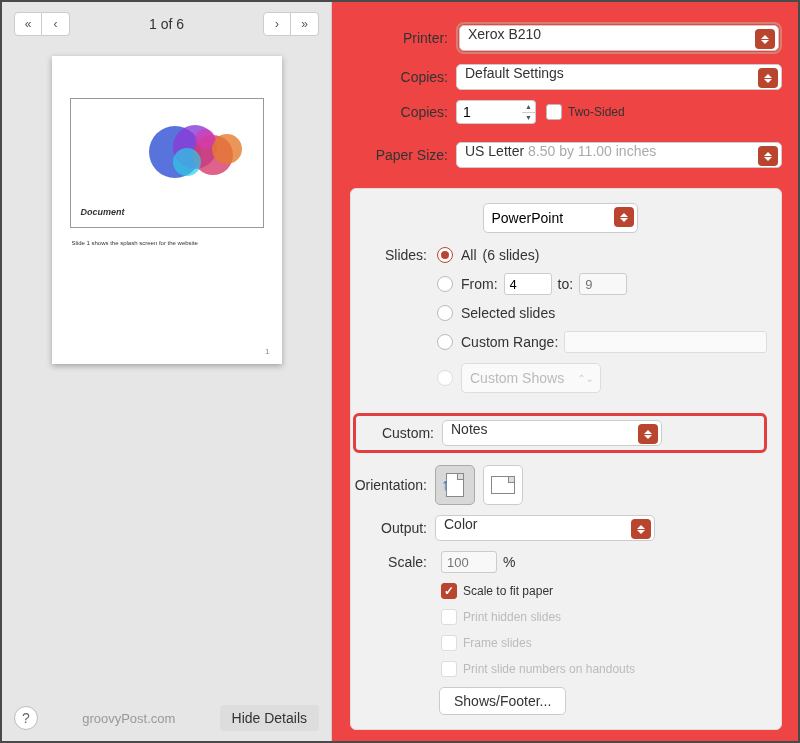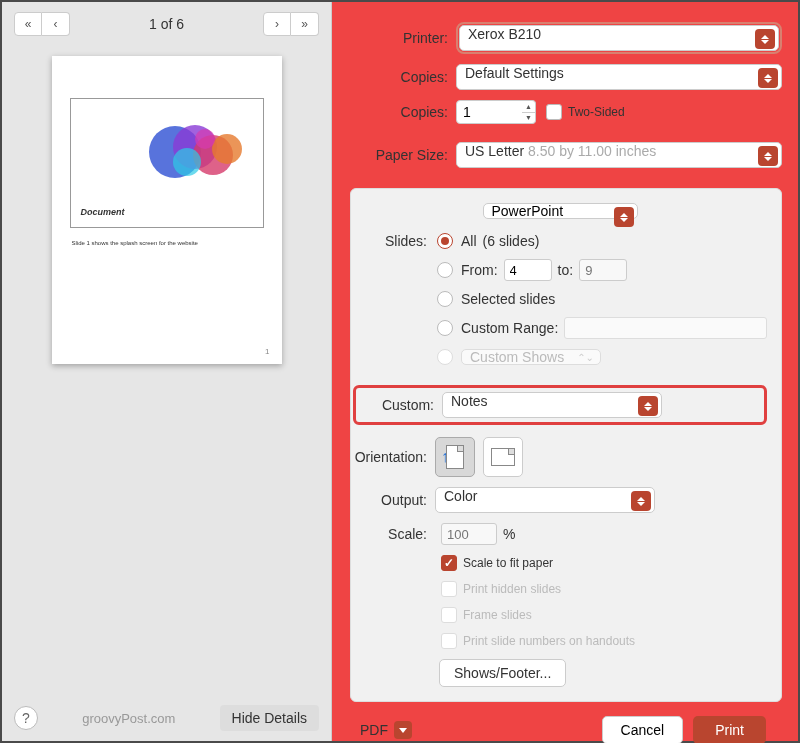--- a/index.html
+++ b/index.html
@@ -71,21 +71,21 @@
 .hf-btn { background: #fff; border: 1px solid #ccc; border-radius: 5px; padding: 5px 14px; font-size: 14px; color: #333; cursor: pointer; }
 
 .right-footer { display: flex; align-items: center; justify-content: space-between; padding: 14px 16px; margin-top: auto; }
 .pdf-btn { display: flex; align-items: center; gap: 6px; font-size: 14px; color: #333; }
 .pdf-caret { width: 18px; height: 18px; background: #b9452f; border-radius: 4px; display: flex; align-items: center; justify-content: center; }
 .pdf-caret::after { content:''; border-left:4px solid transparent; border-right:4px solid transparent; border-top:5px solid #fff; }
 .footer-btns { display: flex; gap: 10px; }
 .btn-cancel { background: #fff; border: 1px solid #ccc; border-radius: 5px; padding: 5px 18px; font-size: 14px; cursor: pointer; }
 .btn-print { background: #b9452f; color: #fff; border: none; border-radius: 5px; padding: 5px 22px; font-size: 14px; cursor: pointer; }
 
-.dd-small { width: 155px; height: 16px; background: #fff; border: 1px solid #ccc; border-radius: 5px; display: flex; align-items: center; padding: 0 8px; font-size: 14px; position: relative; margin: 0 auto 14px auto; }
+.dd-small { width: 155px; height: 30px; background: #fff; border: 1px solid #ccc; border-radius: 5px; display: flex; align-items: center; padding: 0 8px; font-size: 14px; position: relative; margin: 0 auto 14px auto; }
 .dd-disabled { background: #fafafa; color: #bbb; border-color: #ddd; }
 .dd-disabled .dd-caret-grey { position: absolute; right: 6px; font-size: 10px; color: #ccc; }
 </style>
 </head>
 <body>
 
 <div class="container">
   <div class="left-panel">
     <div class="nav-bar">
       <div class="nav-group">

